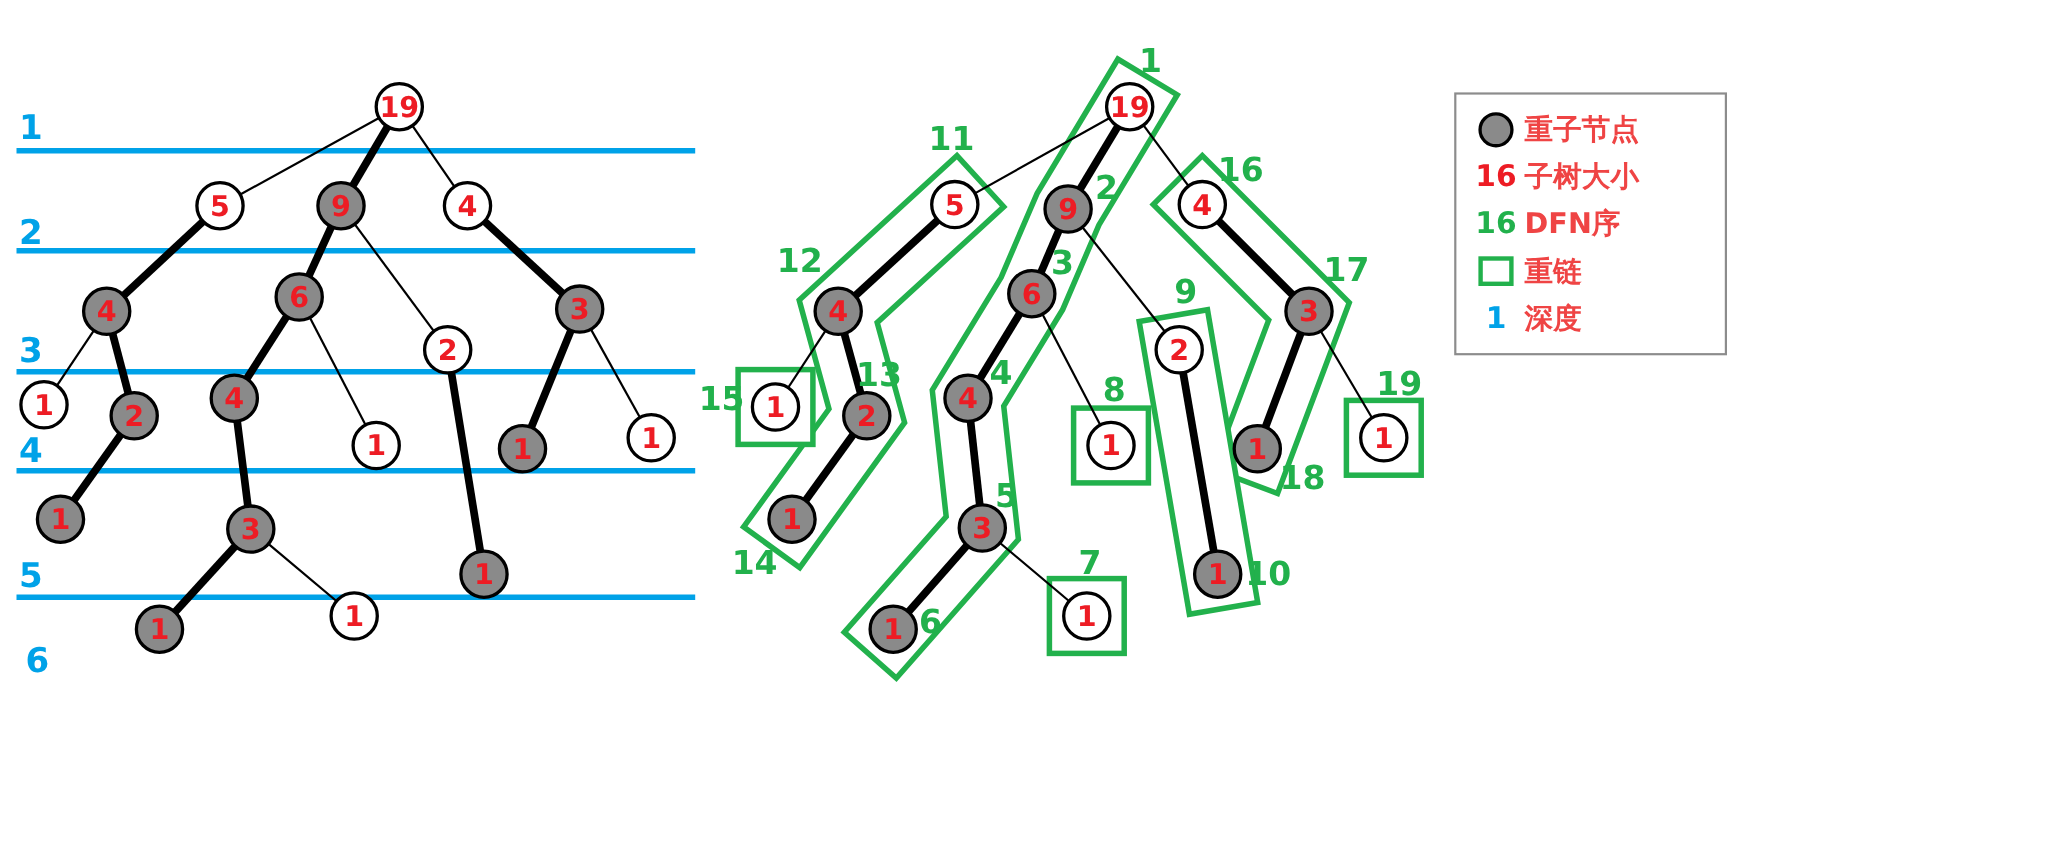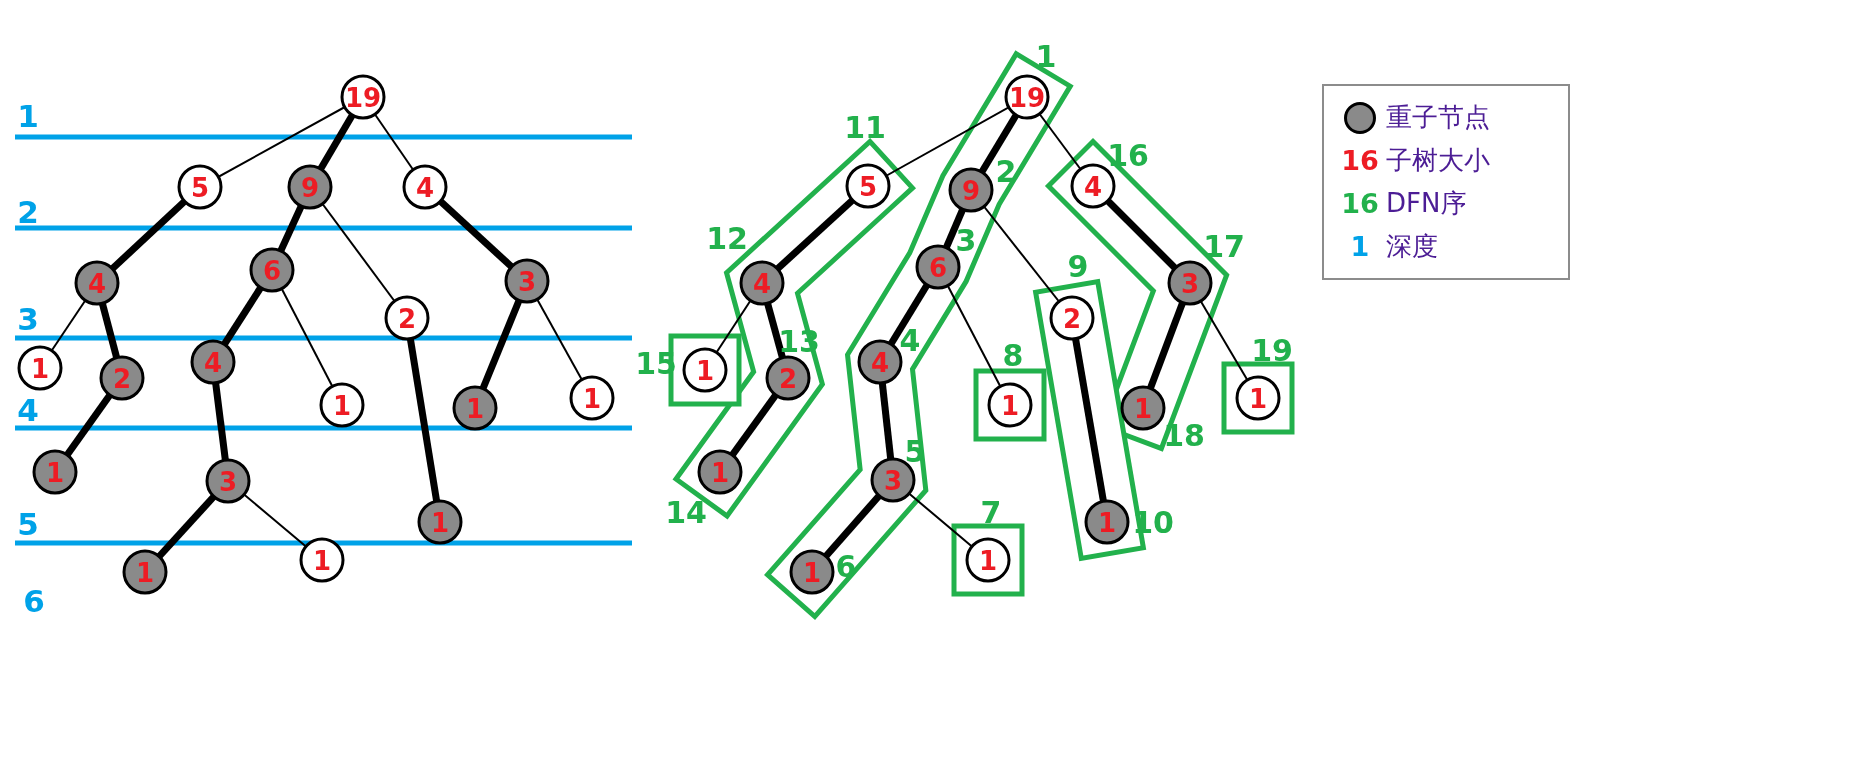--- a/index.html
+++ b/index.html
@@ -4,21 +4,21 @@
 <style>
   html,body{margin:0;padding:0;background:#ffffff;}
   .stage{position:relative;width:1868px;height:766px;background:#ffffff;overflow:hidden;
          font-family:"DejaVu Sans","Liberation Sans",sans-serif;}
   #diagram{position:absolute;left:0;top:0;}
   #diagram text{font-family:"DejaVu Sans","Liberation Sans",sans-serif;font-weight:bold;}
   .legend{position:absolute;left:1322px;top:84px;width:248px;box-sizing:border-box;
           border:2px solid #8c8c8c;background:#ffffff;padding:10px 10px;}
   .lrow{display:flex;align-items:center;height:43px;}
   .sym{flex:0 0 52px;display:flex;align-items:center;justify-content:center;}
-  .ltext{font-size:26px;color:#4c1d95;font-weight:400;white-space:nowrap;}
+  .ltext{font-size:26px;color:#ef4444;font-weight:700;white-space:nowrap;}
   .circle{width:32px;height:32px;border-radius:50%;border:3px solid #000;box-sizing:border-box;display:inline-block;}
   .heavyfill{background:#8a8a8a;}
   .lightfill{background:#ffffff;}
   .thick{width:40px;height:7px;background:#000;}
   .thin{width:40px;height:2px;background:#000;}
   .chainbox{width:32px;height:27px;border:4px solid #22b14c;box-sizing:border-box;background:#fff;}
   .symtext{font-size:27px;font-weight:bold;}
   .red{color:#ed1c24}.green{color:#22b14c}.blue{color:#00a2e8}
 </style>
 </head>
@@ -200,18 +200,24 @@
       <span class="ltext">子树大小</span>
     </div>
     <div class="lrow">
       <span class="sym">
           <span class="symtext green" style="color: rgb(34, 177, 76);">16</span>
         </span>
       <span class="ltext">DFN序</span>
     </div>
     <div class="lrow">
       <span class="sym">
+          <span class="chainbox" style="border-color: rgb(34, 177, 76);"></span>
+        </span>
+      <span class="ltext">重链</span>
+    </div>
+    <div class="lrow">
+      <span class="sym">
           <span class="symtext blue" style="color: rgb(0, 162, 232);">1</span>
         </span>
       <span class="ltext">深度</span>
     </div>
   </div>
 </div>
 
 </body></html>

